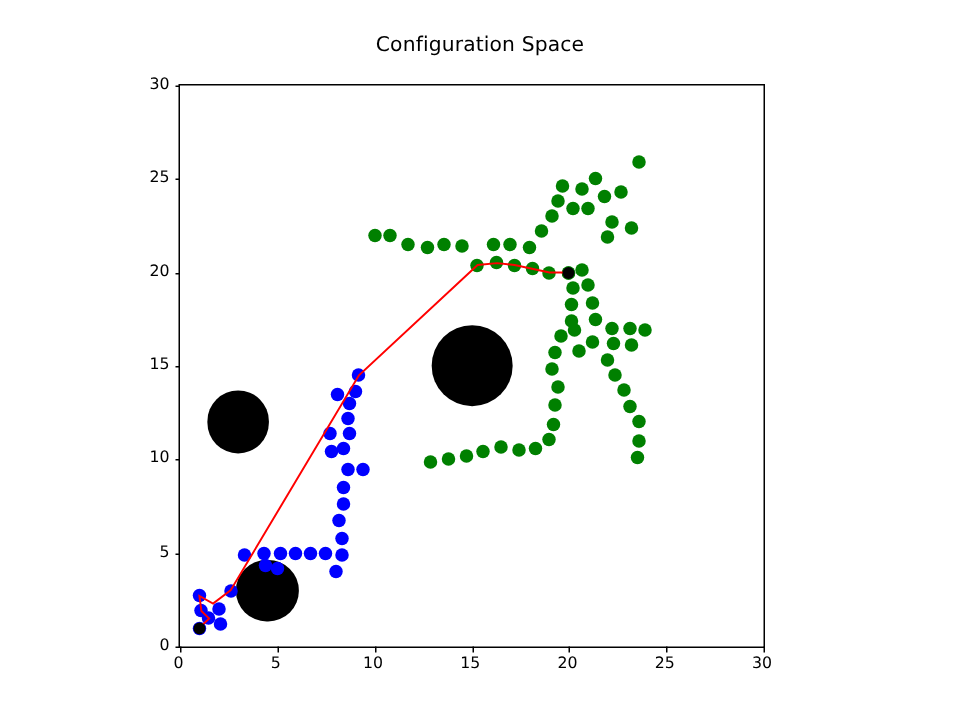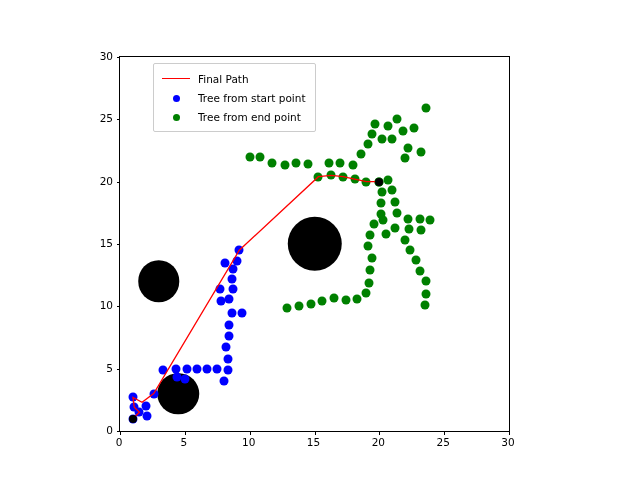--- a/index.html
+++ b/index.html
@@ -168,20 +168,21 @@
     font-size: 10.5px;
     color: #000000;
     white-space: nowrap;
   }
 </style>
 </head>
 <body>
 
 <div id="figure">
 
+  <div id="plot-title">Configuration Space</div>
 
   <div id="ytick-labels">
       <div class="tick-label-y" style="top: 374px;">0</div>
       <div class="tick-label-y" style="top: 311.667px;">5</div>
       <div class="tick-label-y" style="top: 249.333px;">10</div>
       <div class="tick-label-y" style="top: 187px;">15</div>
       <div class="tick-label-y" style="top: 124.667px;">20</div>
       <div class="tick-label-y" style="top: 62.3333px;">25</div>
       <div class="tick-label-y" style="top: 0px;">30</div>
     </div>
@@ -298,40 +299,20 @@
         <div class="node end-tree" style="left: 190.61px; top: 246.84px; width: 9px; height: 9px;"></div>
         <div class="node end-tree" style="left: 178.94px; top: 249.333px; width: 9px; height: 9px;"></div>
         <div class="node end-tree" style="left: 167.27px; top: 250.58px; width: 9px; height: 9px;"></div>
         <div class="node end-tree" style="left: 265.817px; top: 177.027px; width: 9px; height: 9px;"></div>
         <div class="node end-tree" style="left: 274.893px; top: 170.793px; width: 9px; height: 9px;"></div>
         <div class="node end-tree" style="left: 263.223px; top: 163.313px; width: 9px; height: 9px;"></div>
         <div class="endpoint" style="left: 12.9667px; top: 361.533px; width: 8px; height: 8px;"></div>
         <div class="endpoint" style="left: 259.333px; top: 124.667px; width: 8px; height: 8px;"></div>
       </div>
 
-    <div id="legend">
-      <div class="legend-row">
-        <span class="legend-marker">
-            <span class="legend-line"></span>
-          </span>
-        <span class="legend-label">Final Path</span>
-      </div>
-      <div class="legend-row">
-        <span class="legend-marker">
-            <span class="legend-dot blue"></span>
-          </span>
-        <span class="legend-label">Tree from start point</span>
-      </div>
-      <div class="legend-row">
-        <span class="legend-marker">
-            <span class="legend-dot green"></span>
-          </span>
-        <span class="legend-label">Tree from end point</span>
-      </div>
-    </div>
   <div class="tick-mark-y" style="top: 374px;"></div>
       <div class="tick-mark-y" style="top: 311.667px;"></div>
       <div class="tick-mark-y" style="top: 249.333px;"></div>
       <div class="tick-mark-y" style="top: 187px;"></div>
       <div class="tick-mark-y" style="top: 124.667px;"></div>
       <div class="tick-mark-y" style="top: 62.3333px;"></div>
       <div class="tick-mark-y" style="top: 0px;"></div>
       <div class="tick-mark-x" style="left: 0px;"></div>
       <div class="tick-mark-x" style="left: 64.8333px;"></div>
       <div class="tick-mark-x" style="left: 129.667px;"></div>

